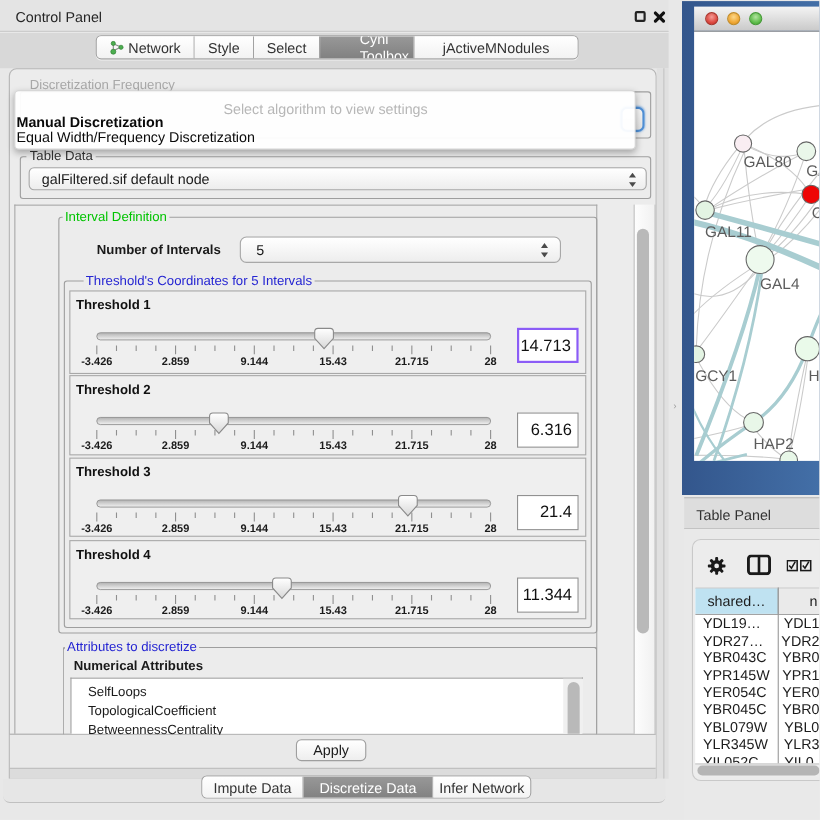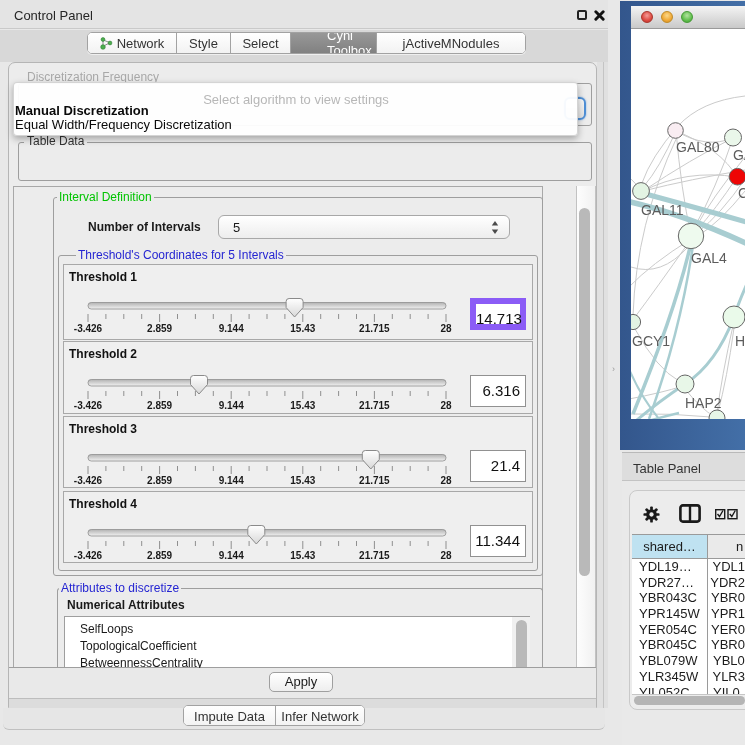--- a/index.html
+++ b/index.html
@@ -44,20 +44,27 @@
     <div class="seg" style="width:148px;border-right:none;">jActiveMNodules</div>
   </div>
 
   <div class="abs" style="left:18px;top:83px;width:574px;height:43px;border:1px solid #9e9e9e;border-radius:3px;"></div>
   <div class="abs" style="left:25px;top:70px;font-size:12px;color:#a8a8a8;background:transparent;padding:0 2px;">Discretization Frequency</div>
   <div class="abs" style="left:564px;top:97px;width:22px;height:23px;background:linear-gradient(#f8f8f8,#e2e2e2);border:2px solid #4f8fd5;border-radius:6px;box-shadow:0 0 2px #79aade;"></div>
 
   <div class="abs" style="left:18px;top:142px;width:574px;height:39px;border:1px solid #9e9e9e;border-radius:3px;"></div>
   <div class="abs" style="left:24px;top:134px;font-size:12px;color:#333;background:#ececec;padding:0 3px;">Table Data</div>
 
+  <div class="abs combo" style="left:26px;top:152px;width:562px;height:21px;">
+    <span style="margin-left:11px;">galFiltered.sif default node</span>
+    <svg class="abs" style="right:8px;top:4px;" width="8" height="13" viewBox="0 0 8 13">
+        <path d="M4 0 L7.2 4.4 L0.8 4.4 Z" fill="#4a4a4a"></path>
+        <path d="M4 13 L7.2 8.6 L0.8 8.6 Z" fill="#4a4a4a"></path>
+      </svg>
+  </div>
 
   <div class="abs" style="left:13px;top:186px;width:530px;height:481px;border:1px solid #a8a8a8;border-bottom:none;background:#ececec;"></div>
 
   <div class="abs" style="left:9px;top:667px;width:587px;height:1px;background:#9e9e9e;"></div>
 
   <div class="abs" style="left:576px;top:186px;width:20px;height:481px;background:linear-gradient(90deg,#fdfdfd,#f1f1f1);border-left:1px solid #c2c2c2;border-right:1px solid #c2c2c2;"></div>
   <div class="abs" style="left:579px;top:208px;width:11px;height:368px;background:#b9b9b9;border-radius:6px;"></div>
 
   <div class="abs" style="left:53px;top:197px;width:490px;height:379px;border:1px solid #9e9e9e;border-radius:3px;"></div>
   <div class="abs" style="left:57px;top:190px;font-size:12px;color:#00c400;background:#ececec;padding:0 2px;">Interval Definition</div>
@@ -110,21 +117,21 @@
       <path d="M365.10,50 L365.10,55" stroke="#8f8f8f" stroke-width="1"></path>
       <path d="M383.00,50 L383.00,58" stroke="#8f8f8f" stroke-width="1"></path>
     <text x="25.0" y="67.5" font-size="10" font-weight="bold" fill="#1a1a1a" text-anchor="middle" font-family="Liberation Sans">-3.426</text>
       <text x="96.6" y="67.5" font-size="10" font-weight="bold" fill="#1a1a1a" text-anchor="middle" font-family="Liberation Sans">2.859</text>
       <text x="168.2" y="67.5" font-size="10" font-weight="bold" fill="#1a1a1a" text-anchor="middle" font-family="Liberation Sans">9.144</text>
       <text x="239.8" y="67.5" font-size="10" font-weight="bold" fill="#1a1a1a" text-anchor="middle" font-family="Liberation Sans">15.43</text>
       <text x="311.4" y="67.5" font-size="10" font-weight="bold" fill="#1a1a1a" text-anchor="middle" font-family="Liberation Sans">21.715</text>
       <text x="383.0" y="67.5" font-size="10" font-weight="bold" fill="#1a1a1a" text-anchor="middle" font-family="Liberation Sans">28</text>
     <path d="M223.1,37.5 L223.1,43.5 L231.6,53 L240.1,43.5 L240.1,37.5 Q240.1,34.5 237.1,34.5 L226.1,34.5 Q223.1,34.5 223.1,37.5 Z" fill="url(#th1)" stroke="#8a8a8a" stroke-width="1"></path>
   </svg>
-  <div class="abs" style="left:470px;top:298px;width:56px;height:32px;background:#fff;border:6px solid #8b5cf6;font-size:15px;color:#111;text-align:right;line-height:30px;padding-right:5px;">14.713</div>
+  <div class="abs" style="left:470px;top:298px;width:56px;height:32px;background:#fff;border:2px solid #8b5cf6;font-size:15px;color:#111;text-align:right;line-height:30px;padding-right:5px;">14.713</div>
 
   <div class="abs" style="left:63px;top:341px;width:470px;height:73px;border:1px solid #a8a8a8;background:#efefef;"></div>
   <div class="abs" style="left:69px;top:347px;font-size:12px;font-weight:bold;color:#111;">Threshold 2</div>
   <svg class="abs" style="left:63px;top:341px;" width="470" height="73" viewBox="0 0 470 73">
     <defs>
       <linearGradient id="gr2" x1="0" y1="0" x2="0" y2="1">
         <stop offset="0" stop-color="#b2b2b2"></stop>
           <stop offset="1" stop-color="#f2f2f2"></stop>
       </linearGradient>
       <linearGradient id="th2" x1="0" y1="0" x2="0" y2="1">
@@ -262,20 +269,21 @@
   <div class="abs" style="left:80px;top:621px;font-size:12px;color:#1a1a1a;line-height:17px;">SelfLoops<br>TopologicalCoefficient<br>BetweennessCentrality</div>
   <div class="abs" style="left:512px;top:617px;width:18px;height:50px;background:#f0f0f0;"></div>
   <div class="abs" style="left:516px;top:620px;width:11px;height:47px;background:#b9b9b9;border-radius:6px 6px 0 0;"></div>
 
   <div class="abs" style="left:9px;top:668px;width:587px;height:30px;background:#e9e9e9;"></div>
   <div class="abs" style="left:269px;top:672px;width:64px;height:20px;background:linear-gradient(#ffffff,#eeeeee);border:1px solid #9f9f9f;border-radius:5px;font-size:13px;color:#1a1a1a;text-align:center;line-height:18px;">Apply</div>
   <div class="abs" style="left:9px;top:698px;width:587px;height:10px;background:#dcdcdc;border-top:1px solid #bdbdbd;"></div>
 
   <div class="abs" style="left:143px;top:705px;height:21px;display:flex;border:1px solid #a2a2a2;border-radius:5px;overflow:hidden;background:#fff;margin-left:40px;">
     <div class="seg" style="width:92px;">Impute Data</div>
+    <div class="seg sel" style="width:118px;">Discretize Data</div>
     <div class="seg" style="width:88px;border-right:none;">Infer Network</div>
   </div>
 
   <div class="abs" style="left:13px;top:82px;width:565px;height:54px;background:rgba(255,255,255,0.95);border:1px solid rgba(170,170,170,0.5);border-radius:4px;box-shadow:0 3px 7px rgba(0,0,0,0.3);z-index:50;"></div>
   <div class="abs" style="left:14px;top:92px;width:564px;font-size:13px;color:#b7b7b7;text-align:center;z-index:51;">Select algorithm to view settings</div>
   <div class="abs" style="left:15px;top:103px;font-size:13px;font-weight:bold;color:#0a0a0a;z-index:51;">Manual Discretization</div>
   <div class="abs" style="left:15px;top:117px;font-size:13px;color:#0a0a0a;z-index:51;">Equal Width/Frequency Discretization</div>
 </div>
 
 <div class="abs" style="left:608px;top:0;width:14px;height:745px;background:#e8e8e8;"></div>

